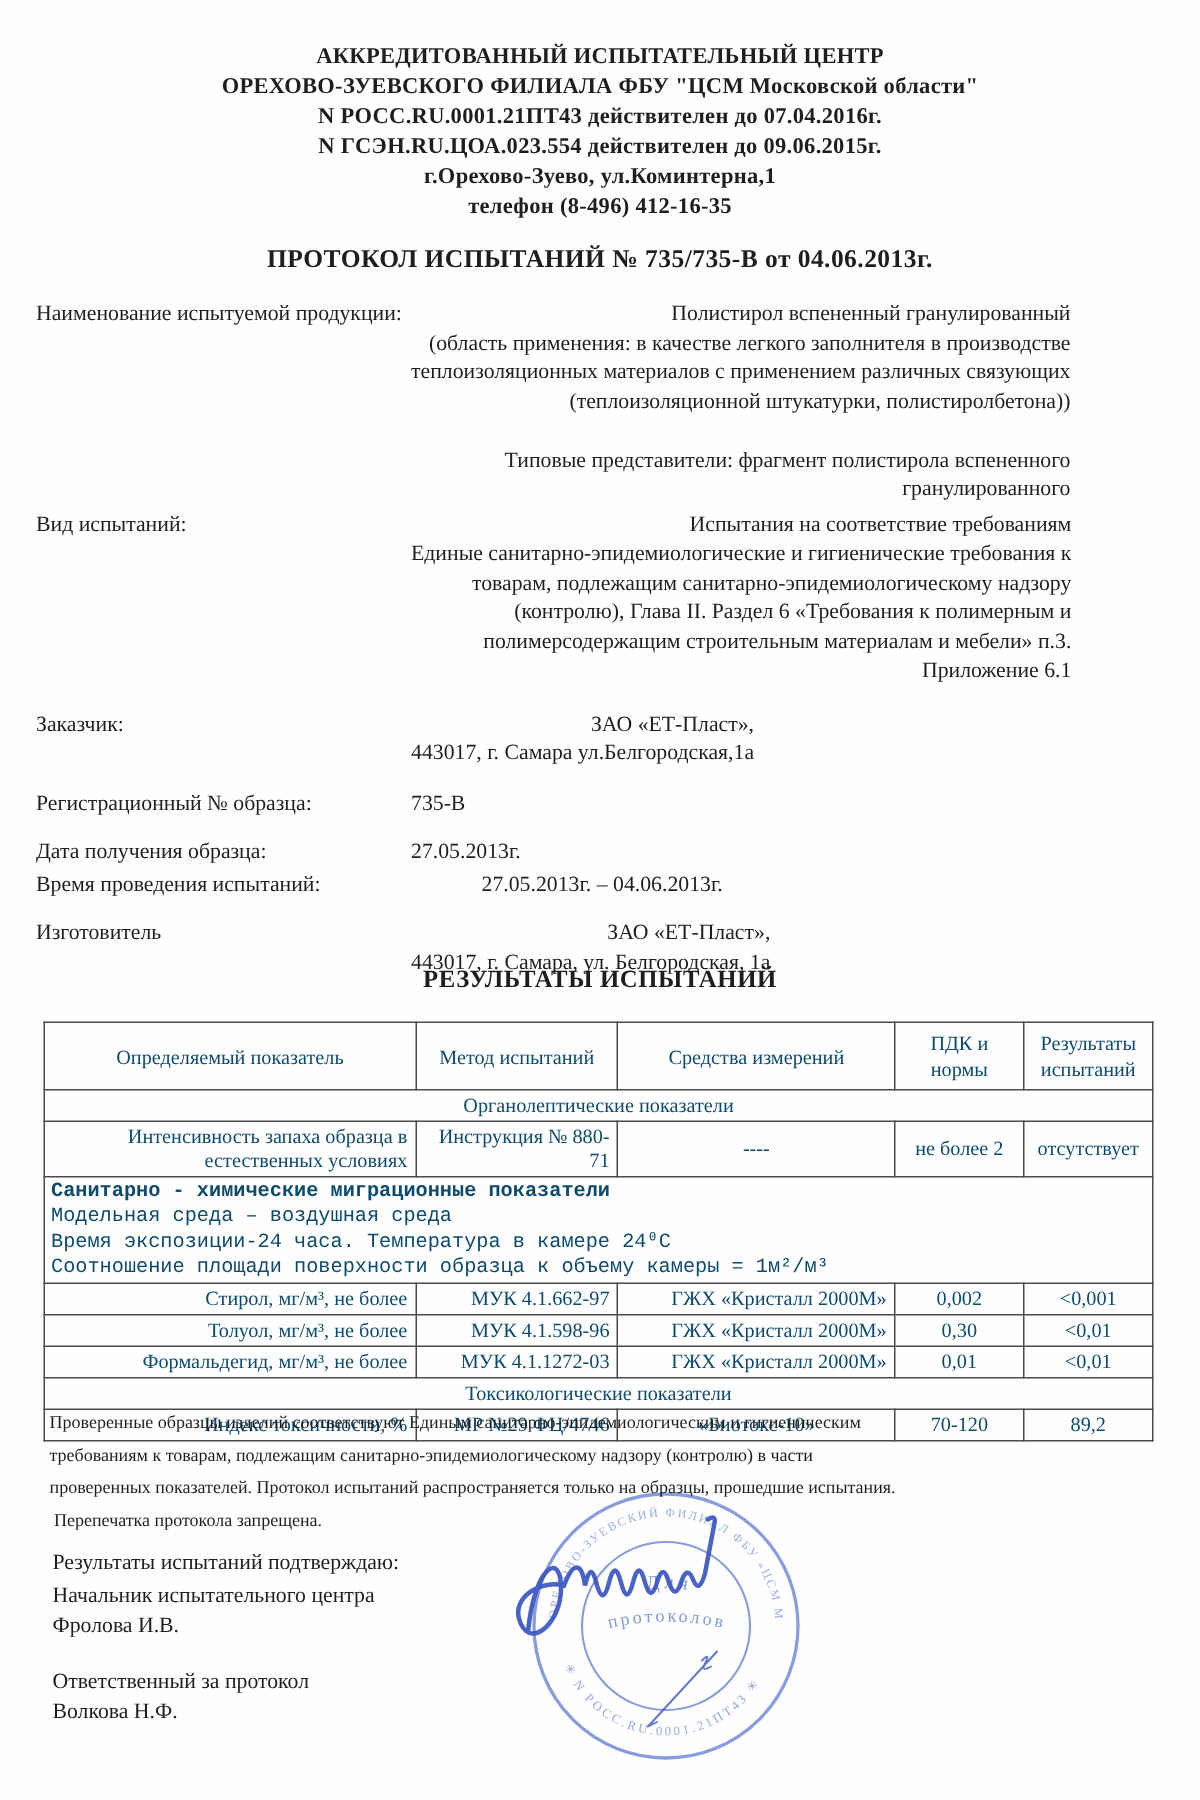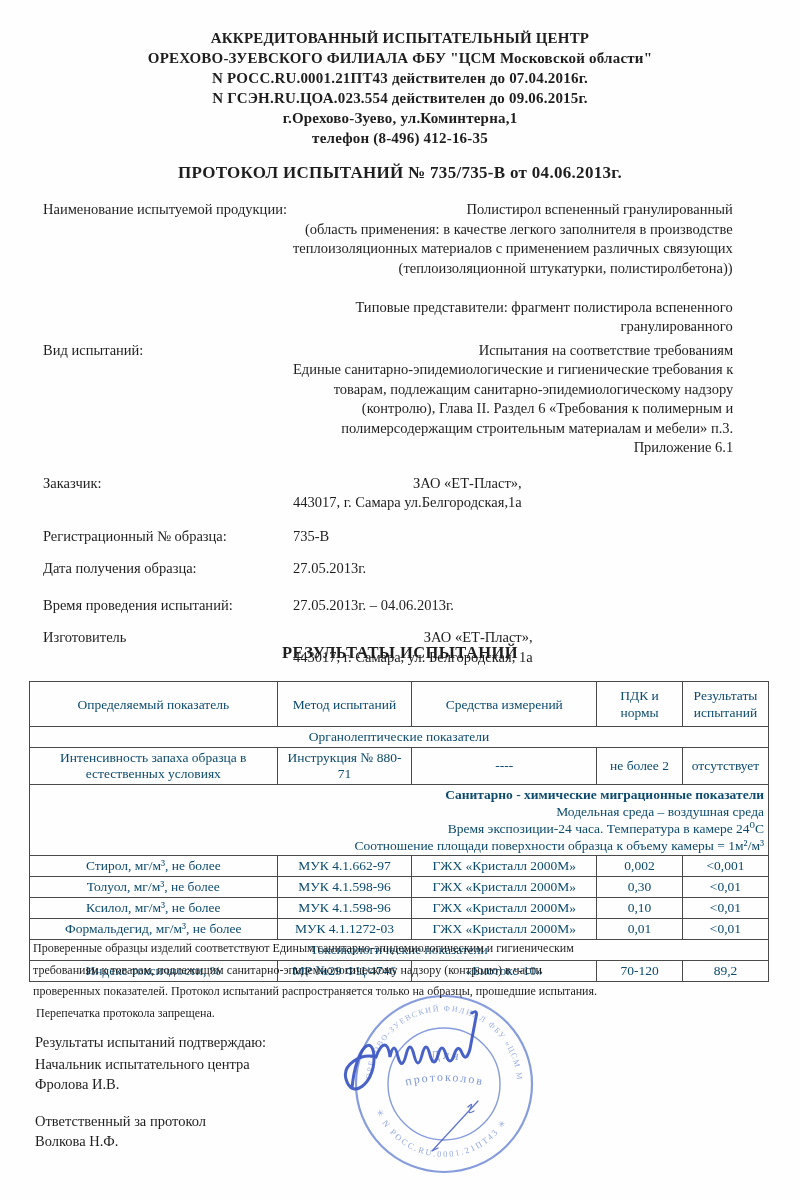--- a/index.html
+++ b/index.html
@@ -8,39 +8,39 @@
     font-family:"Liberation Serif","DejaVu Serif",serif;color:#1e1e1e;
     overflow:hidden;
   }
   .ml{white-space:pre-line;}
 
   .doc-header{position:absolute;top:28px;left:0;width:800px;
     font-weight:bold;font-size:15px;line-height:20px;text-align:center;letter-spacing:.2px;}
   .doc-title{position:absolute;top:163px;left:0;width:800px;
     font-weight:bold;font-size:17px;text-align:center;letter-spacing:.3px;}
 
-  .info{position:absolute;top:200px;left:43px;width:735px;font-size:14.5px;line-height:19.5px;}
+  .info{position:absolute;top:200px;left:24px;width:735px;font-size:14.5px;line-height:19.5px;}
   .irow{display:flex;align-items:flex-start;}
   .irow .lbl{width:250px;flex:none;}
   .irow .val{white-space:pre-line;text-align:right;}
   .mt4{margin-top:4px;}.mt16{margin-top:16px;}.mt14{margin-top:14px;}
-  .mt2{margin-top:17px;}.mt13{margin-top:13px;}
+  .mt2{margin-top:2px;gap:47px;}.mt13{margin-top:13px;}
 
   .results-title{position:absolute;top:643px;left:0;width:800px;
     font-weight:bold;font-size:16.5px;text-align:center;letter-spacing:.4px;}
 
   table.results{position:absolute;top:681px;left:29px;width:740px;
     border-collapse:collapse;font-size:13.5px;line-height:16px;color:#0c4a6e;}
   table.results td,table.results th{
     border:1px solid #4a4a4a;padding:2px 5px;font-weight:normal;vertical-align:middle;}
   table.results th{text-align:center;padding:5px 4px;line-height:17px;}
   td.sec{ text-align:center;font-weight:bold;padding:1px 4px;}
   td.c{text-align:center;}
-  td.l{text-align:center;}
-  .cond{ text-align:right;font-weight:normal;line-height:17px;}
+  td.l{text-align:right;}
+  .cond{ text-align:left;font-weight:normal;line-height:17px;font-family:Liberation Mono, monospace;}
   .cond-title{font-weight:bold;}
 
   .conclusion{position:absolute;top:938px;left:33px;width:737px;
     font-size:12px;line-height:21.5px;white-space:pre-line;}
 
   .sigs{position:absolute;top:1032px;left:35px;width:730px;font-size:14.5px;line-height:20px;}
   .sig-row{display:flex;flex-direction:column;}
   .sig-row .role{width:465px;flex:none;}
   .sig-row .name{flex:none;}
 
@@ -151,27 +151,20 @@
       <td class="c">&lt;0,001</td>
     </tr>
     <tr>
       <td class="l">Толуол, мг/м³, не более</td>
       <td class="l">МУК 4.1.598-96</td>
       <td class="l">ГЖХ «Кристалл 2000М»</td>
       <td class="c">0,30</td>
       <td class="c">&lt;0,01</td>
     </tr>
     <tr>
-      <td class="l">Ксилол, мг/м³, не более</td>
-      <td class="l">МУК 4.1.598-96</td>
-      <td class="l">ГЖХ «Кристалл 2000М»</td>
-      <td class="c">0,10</td>
-      <td class="c">&lt;0,01</td>
-    </tr>
-    <tr>
       <td class="l">Формальдегид, мг/м³, не более</td>
       <td class="l">МУК 4.1.1272-03</td>
       <td class="l">ГЖХ «Кристалл 2000М»</td>
       <td class="c">0,01</td>
       <td class="c">&lt;0,01</td>
     </tr>
     <tr>
       <td class="sec" colspan="5">Токсикологические показатели</td>
     </tr>
     <tr>

